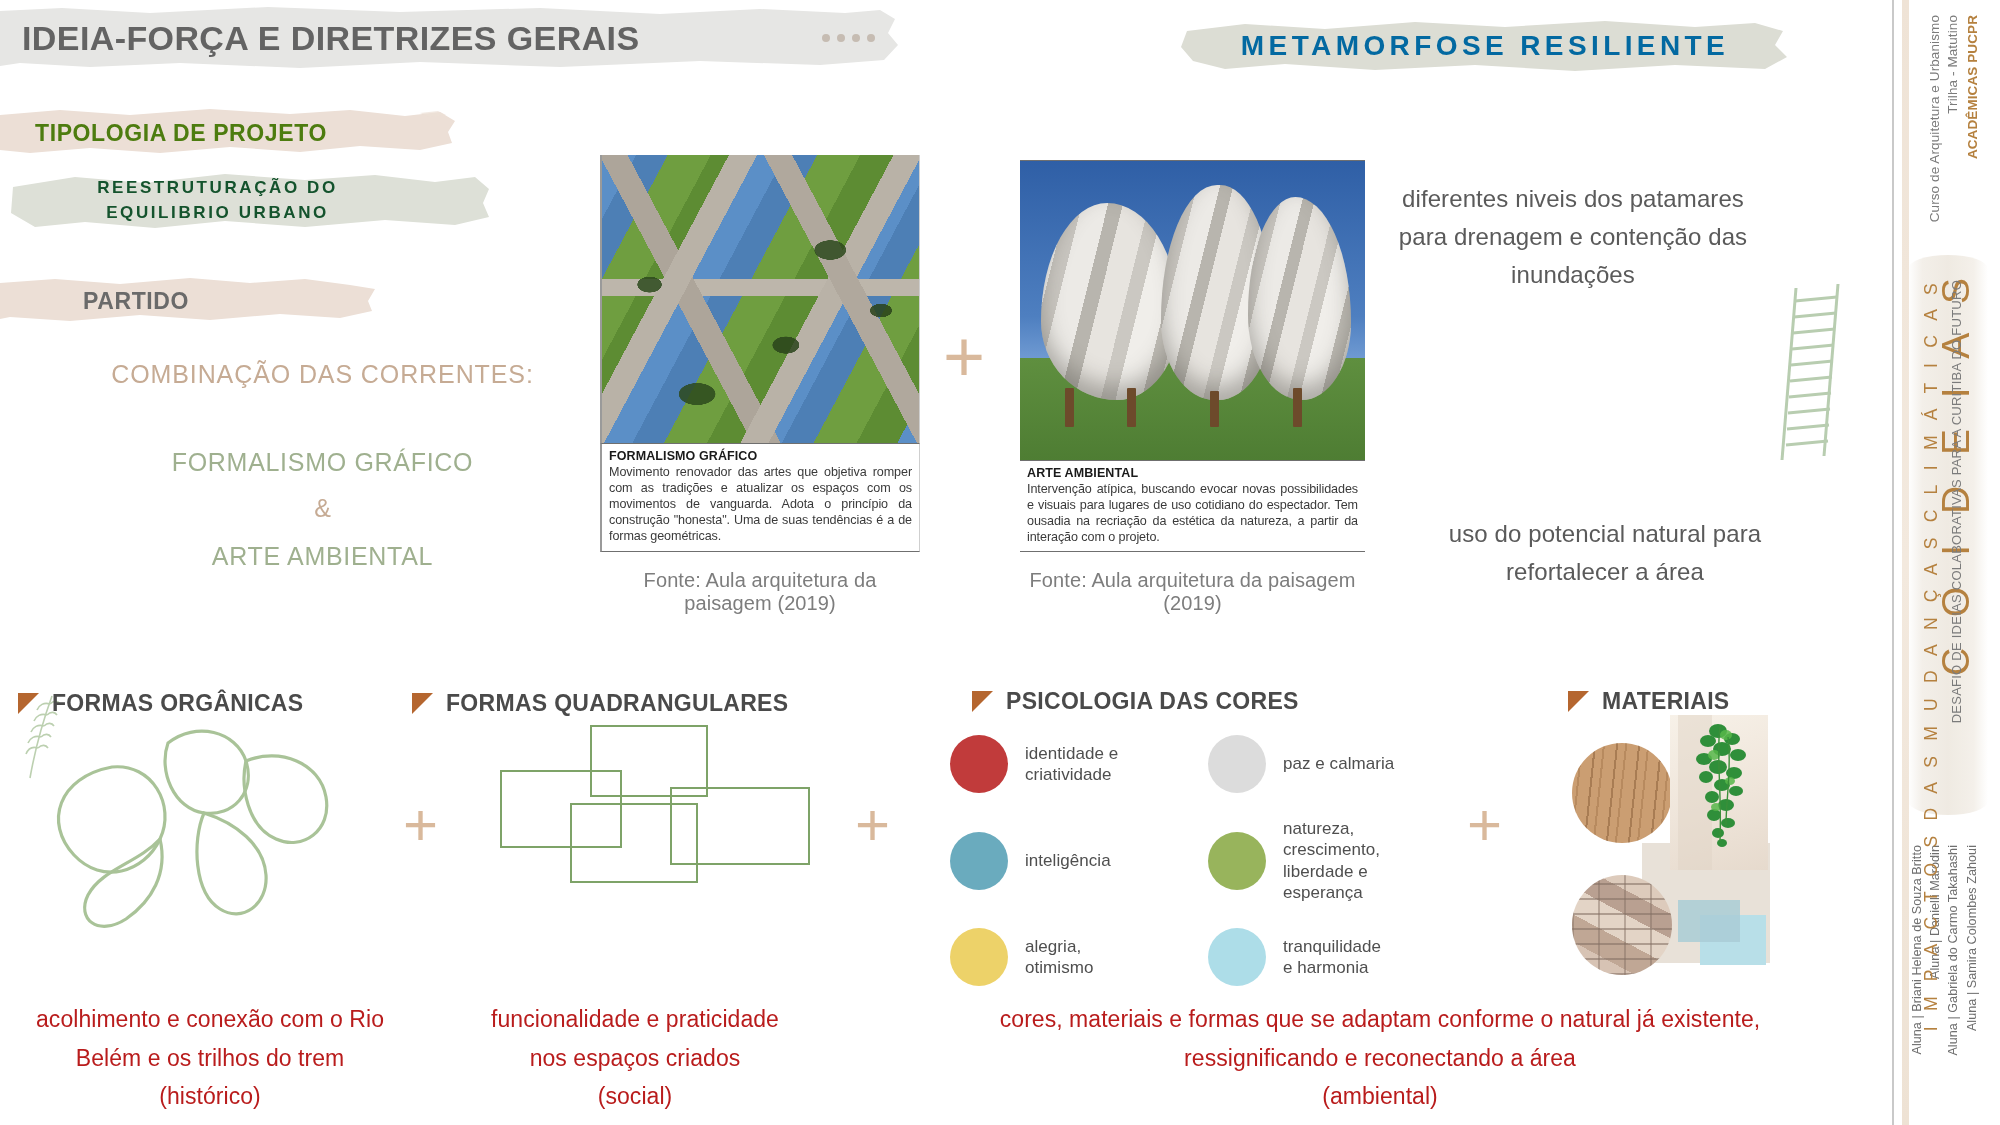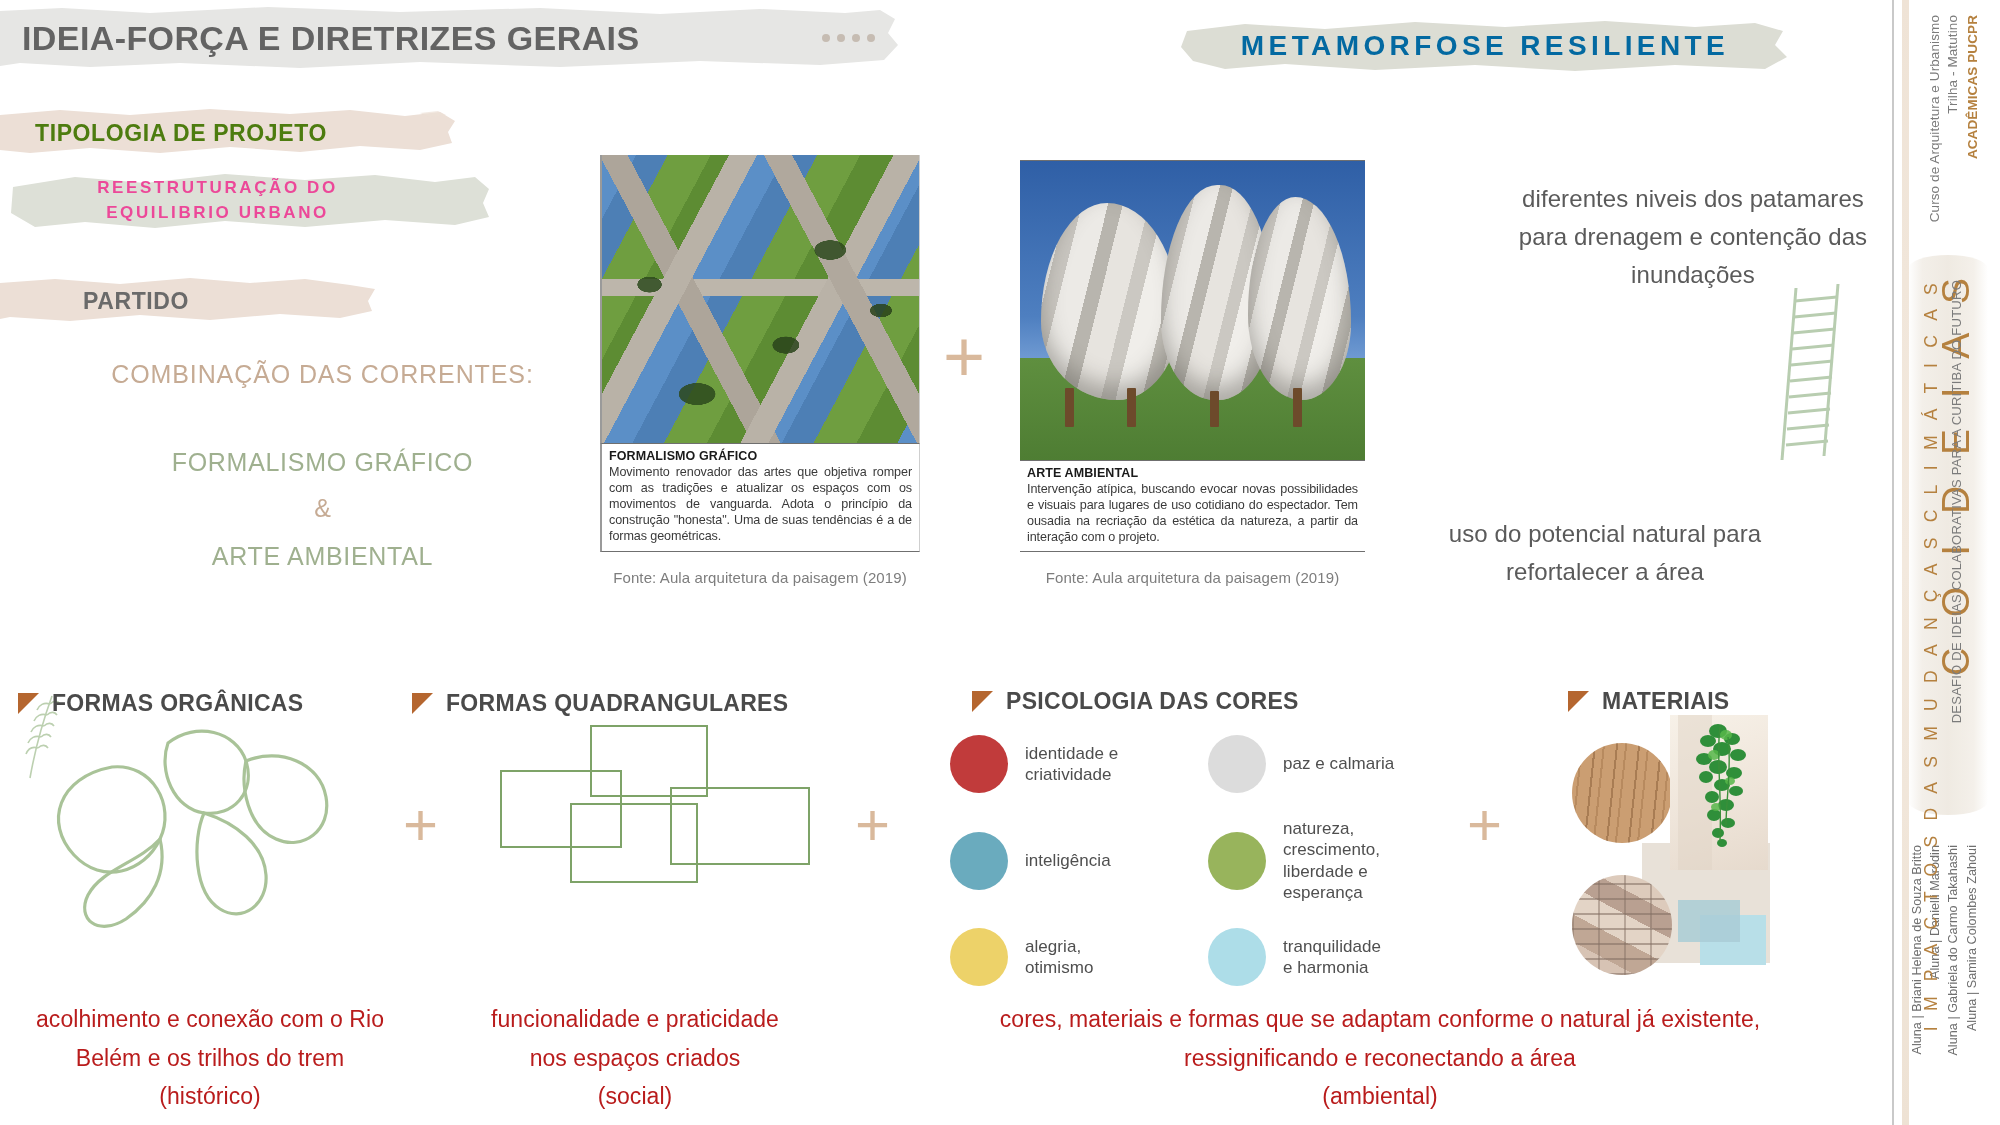--- a/index.html
+++ b/index.html
@@ -58,21 +58,21 @@
   #tipologia-banner .brush-label {
     font-size: 23px; font-weight: 700; letter-spacing: .6px;
     color: #4d7c0f; margin-left: 35px;
   }
 
   
   #reest-banner { left: 5px; top: 165px; width: 490px; height: 72px;
                   justify-content: center; }
   #reest-banner .brush-label {
     font-size: 17px; font-weight: 700; letter-spacing: 2.6px;
-    color: #ec4899; text-align: center; line-height: 1.45;
+    color: #14532d; text-align: center; line-height: 1.45;
     white-space: normal; margin-left: -65px;
   }
 
   
   #partido-banner { left: 0px; top: 275px; width: 385px; height: 52px; padding-left: 48px; }
   #partido-banner .brush-label {
     font-size: 23px; font-weight: 700; letter-spacing: .6px;
     color: #6a6a6a; margin-left: 35px;
   }
 
@@ -116,21 +116,21 @@
   }
   .ref-caption .ct {
     font-size: 12.5px; font-weight: 700; color: #1a1a1a;
     letter-spacing: .1px; margin-bottom: 1px;
   }
   .ref-caption .cb {
     font-size: 12.6px; color: #3a3a3a; line-height: 1.28;
     text-align: justify; letter-spacing: -.1px;
   }
   .ref-source {
-    margin-top: 17px; font-size: 15px; color: #7d7d7d;
+    margin-top: 17px; font-size: 20px; color: #7d7d7d;
     text-align: center; letter-spacing: .1px;
   }
 
   
   #ref-formalismo { left: 600px; top: 155px; width: 320px; }
   #ref-formalismo .ref-photo { height: 288px; }
   
   #ref-arte { left: 1020px; top: 160px; width: 345px; }
   #ref-arte .ref-photo { height: 300px; border-top: 1px solid #6f6f6f;
                          border-left: none; border-right: none; }
@@ -183,21 +183,21 @@
   #plus-top { left: 943px; top: 320px; font-size: 72px; }
   #plus-a { left: 403px; top: 795px; font-size: 60px; }
   #plus-b { left: 855px; top: 795px; font-size: 60px; }
   #plus-c { left: 1467px; top: 795px; font-size: 60px; }
 
   
   .note {
     position: absolute; text-align: center; color: #5a5a5a;
     font-size: 24px; line-height: 1.58; letter-spacing: .1px;
   }
-  #note-drenagem { left: 1518px; top: 180px; width: 350px; }
+  #note-drenagem { left: 1398px; top: 180px; width: 350px; }
   #note-potencial { left: 1435px; top: 515px; width: 340px; }
 
   
   #ladder { position: absolute; left: 1780px; top: 282px;
             width: 70px; height: 185px; }
 
   
   .sec-head {
     position: absolute; display: flex; align-items: center; gap: 13px;
   }

